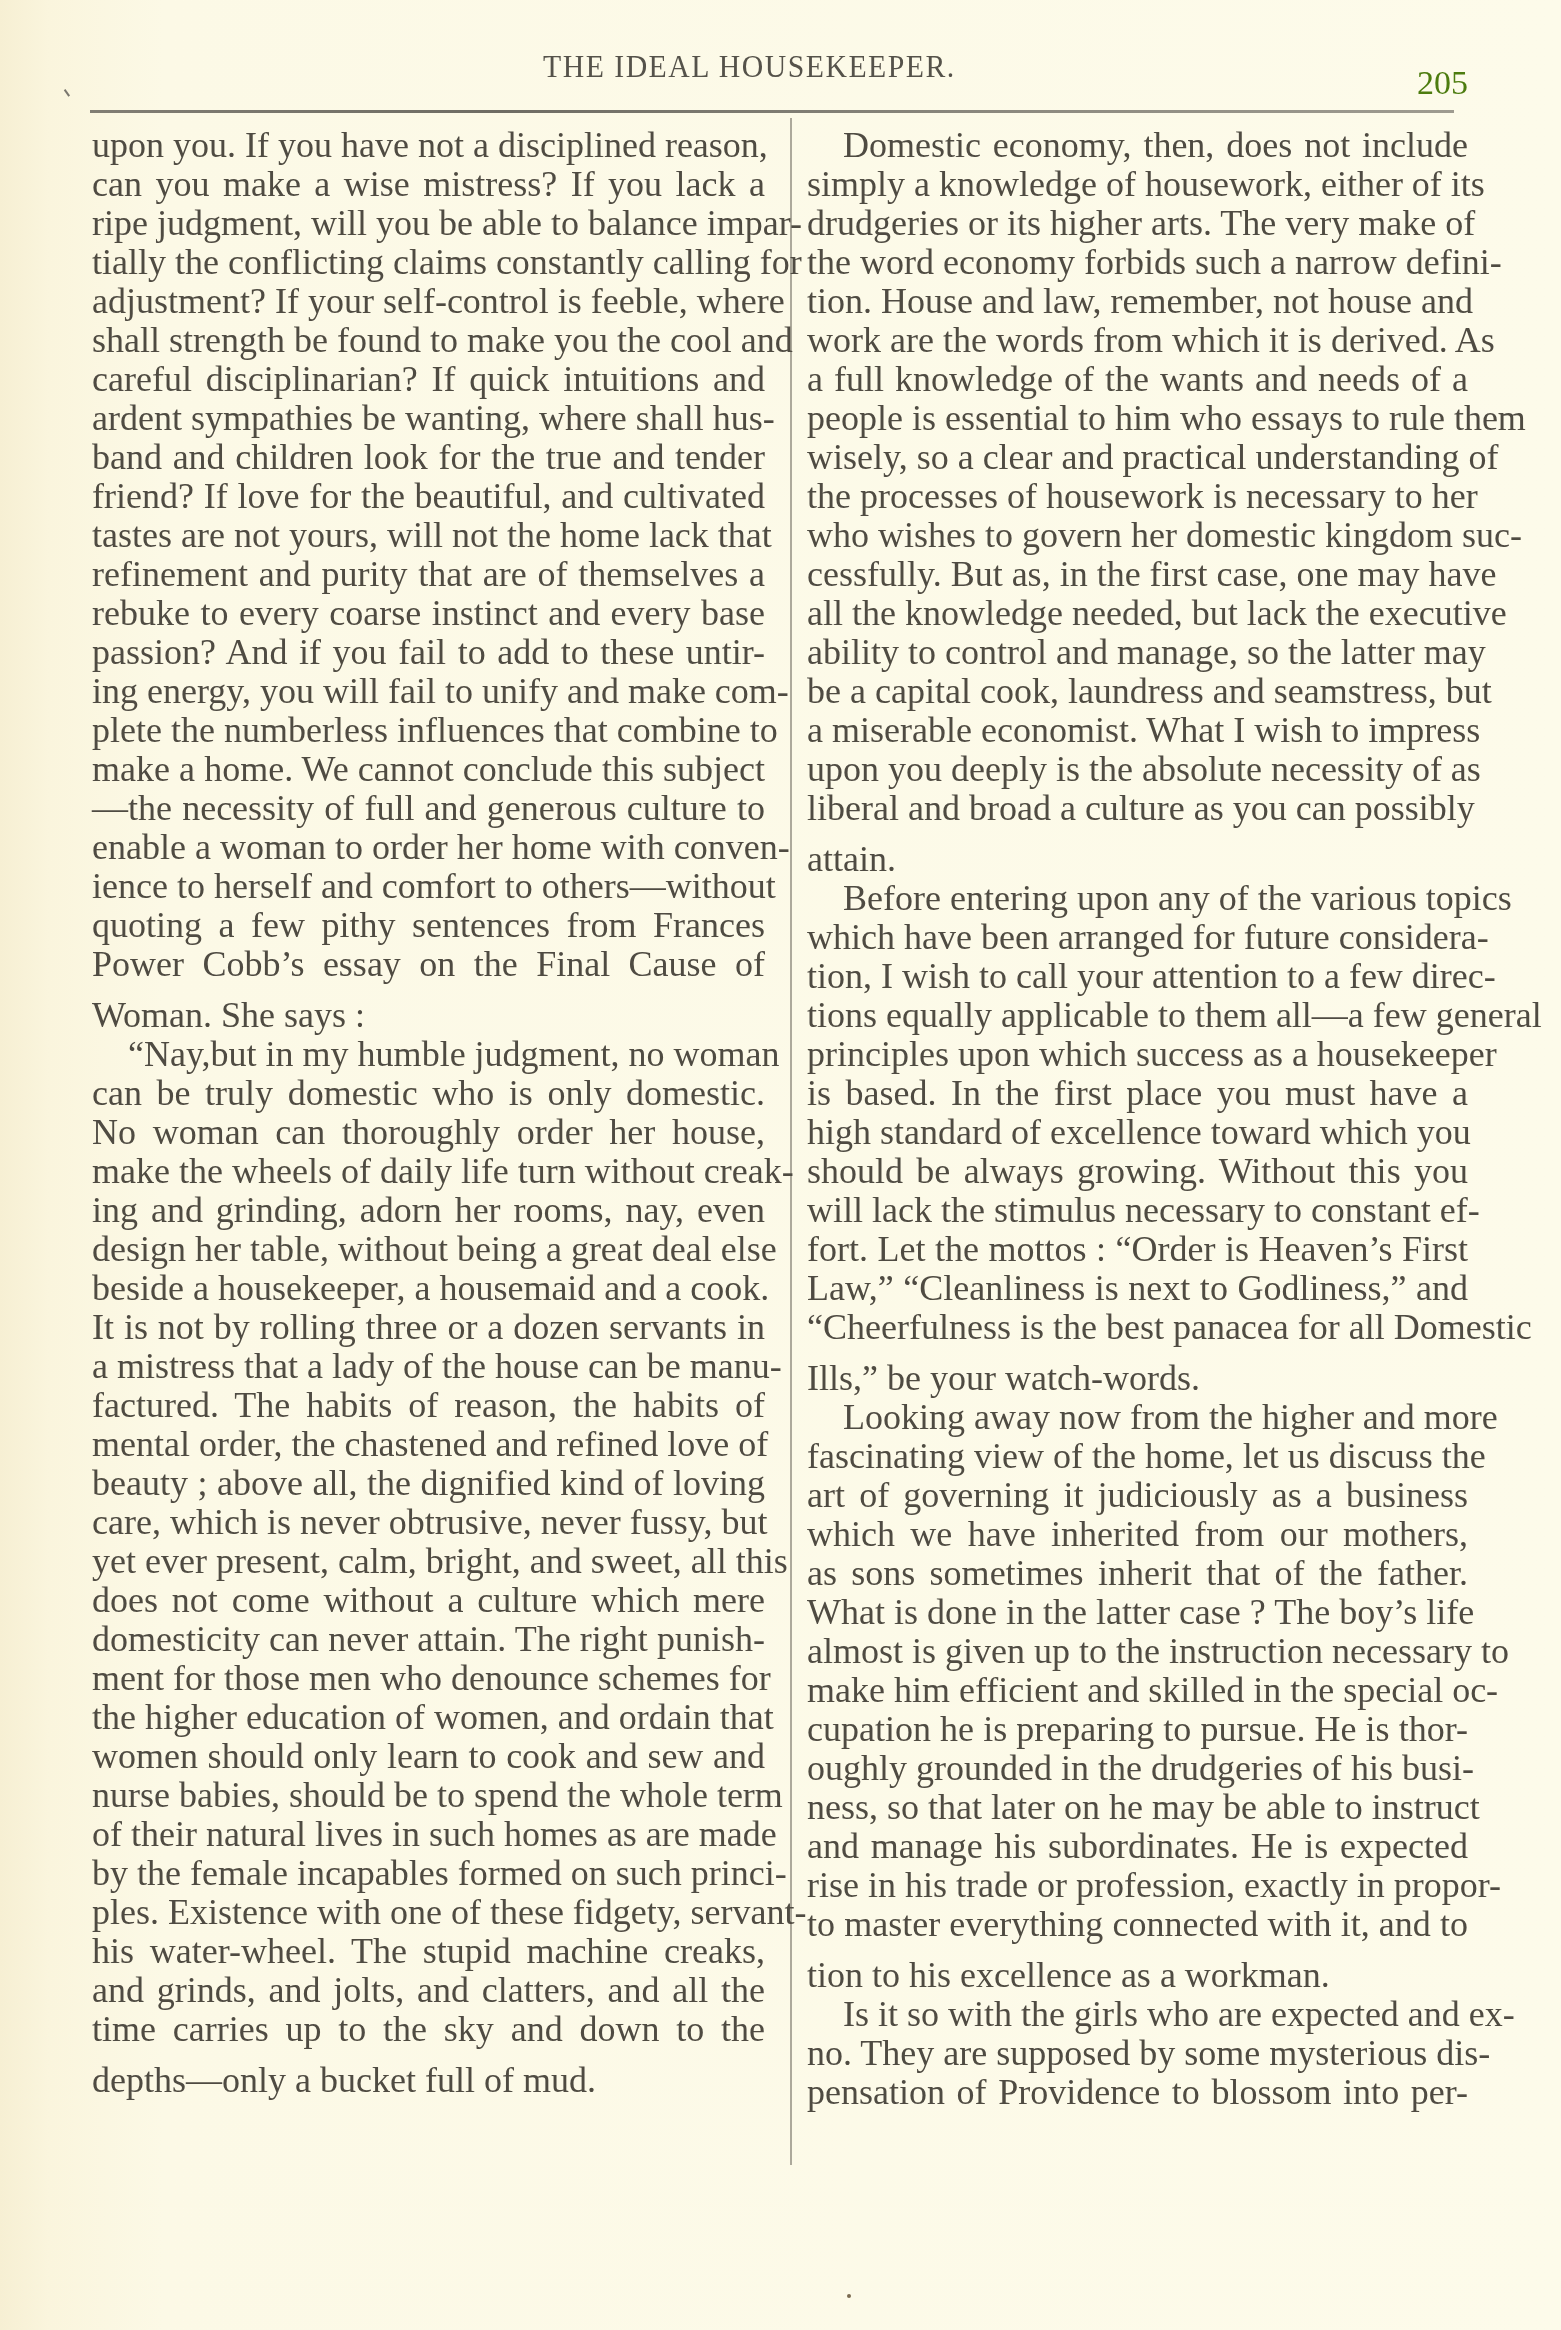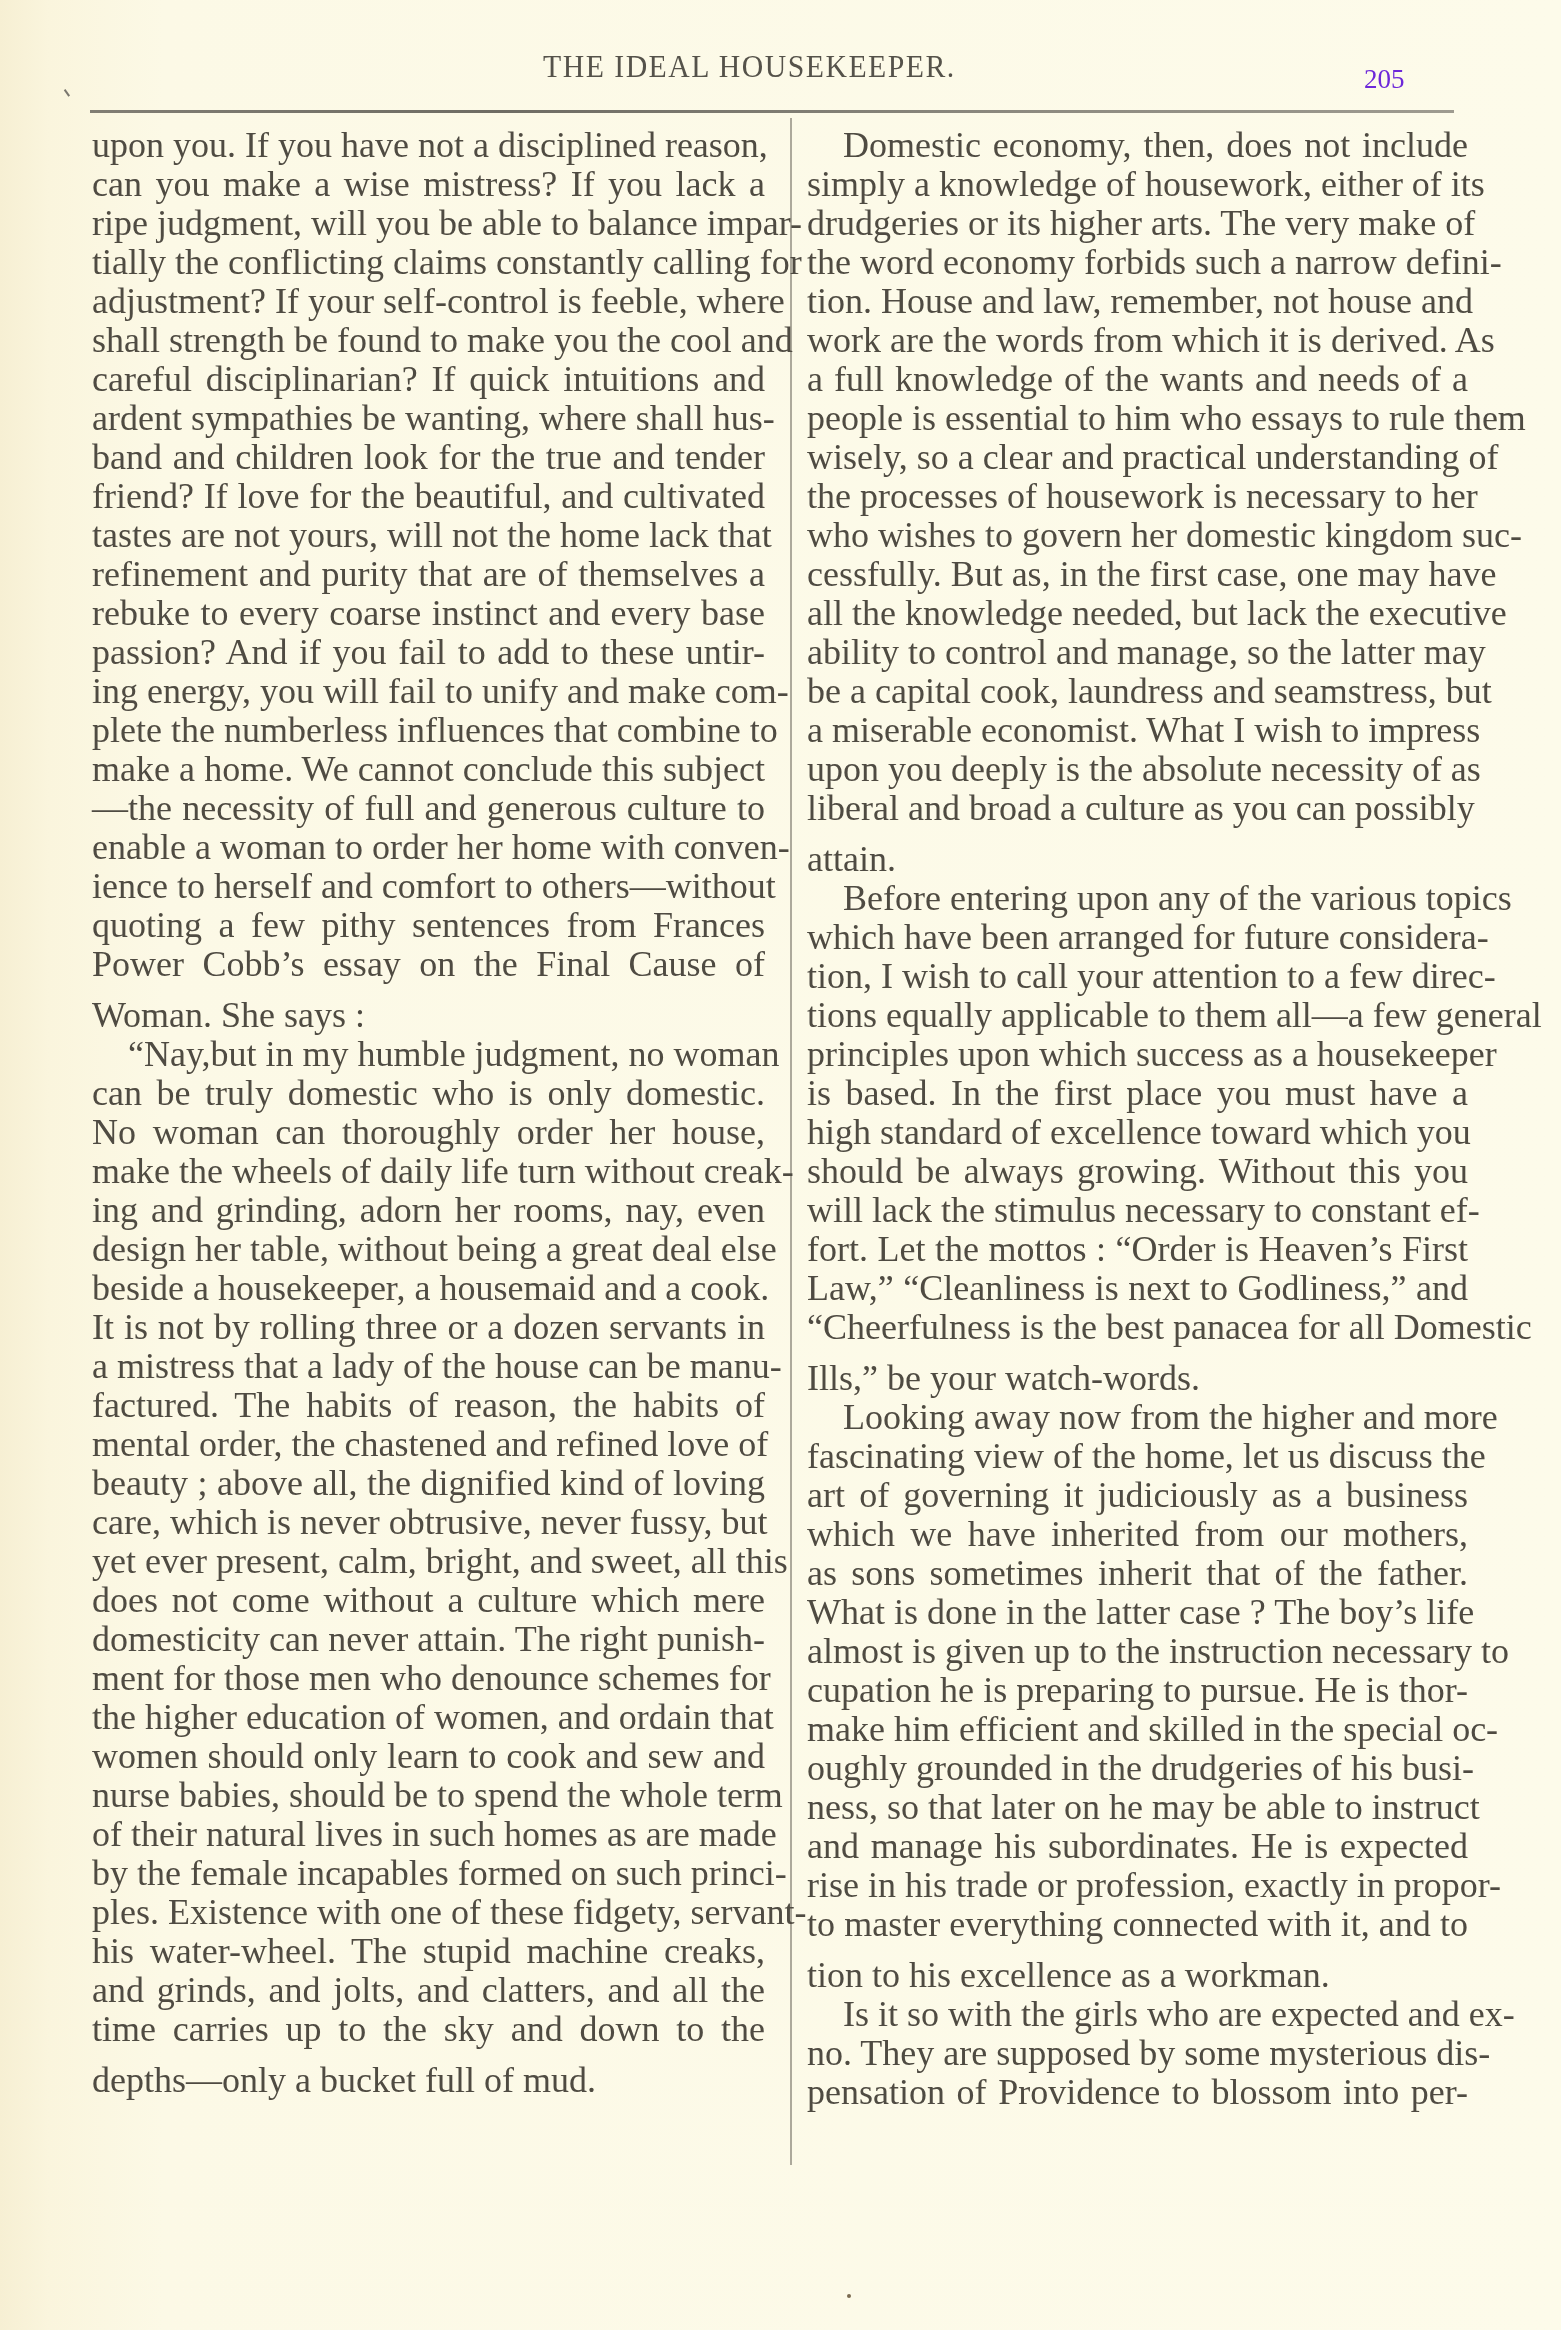--- a/index.html
+++ b/index.html
@@ -13,22 +13,22 @@
   .running-head {
     position: absolute; left: 0; top: 33px; width: 1554px; height: 66px;
   }
   .title {
     position: absolute; left: 543px; top: 14.8px;
     font-size: 32px; letter-spacing: 1.6px; color: #55524a;
     font-family: "Liberation Serif", "DejaVu Serif", serif;
     transform: scaleX(0.93); transform-origin: left;
   }
   .page-number {
-    position: absolute; left: 1364px; top: 31px;
-    font-size: 27px; color: #6d28d9;
+    position: absolute; left: 1417px; top: 31px;
+    font-size: 34px; color: #4d7c0f;
   }
   .head-rule {
     position: absolute; left: 90px; top: 110px; width: 1364px; height: 2.5px;
     background: linear-gradient(90deg, #6b6860 0%, #55534c 30%, #7a776e 70%, #8d8a80 100%);
     opacity: 0.85;
   }
   .column-divider {
     position: absolute; left: 790px; top: 118px; width: 1.6px; height: 2047px;
     background: #8a867a; opacity: 0.7;
   }
@@ -153,22 +153,22 @@
       <span class="line">Law,” “Cleanliness is next to Godliness,” and</span>
       <span class="line">“Cheerfulness is the best panacea for all Domestic</span>
       <span class="line last">Ills,” be your watch-words.</span>
       <span class="line indent">Looking away now from the higher and more</span>
       <span class="line">fascinating view of the home, let us discuss the</span>
       <span class="line">art of governing it judiciously as a business</span>
       <span class="line">which we have inherited from our mothers,</span>
       <span class="line">as sons sometimes inherit that of the father.</span>
       <span class="line">What is done in the latter case ? The boy’s life</span>
       <span class="line">almost is given up to the instruction necessary to</span>
+      <span class="line">make him efficient and skilled in the special oc-</span>
       <span class="line">cupation he is preparing to pursue. He is thor-</span>
-      <span class="line">make him efficient and skilled in the special oc-</span>
       <span class="line">oughly grounded in the drudgeries of his busi-</span>
       <span class="line">ness, so that later on he may be able to instruct</span>
       <span class="line">and manage his subordinates. He is expected</span>
       <span class="line">rise in his trade or profession, exactly in propor-</span>
       <span class="line">to master everything connected with it, and to</span>
       <span class="line last">tion to his excellence as a workman.</span>
       <span class="line indent">Is it so with the girls who are expected and ex-</span>
       <span class="line">no. They are supposed by some mysterious dis-</span>
       <span class="line">pensation of Providence to blossom into per-</span>
     </section>

